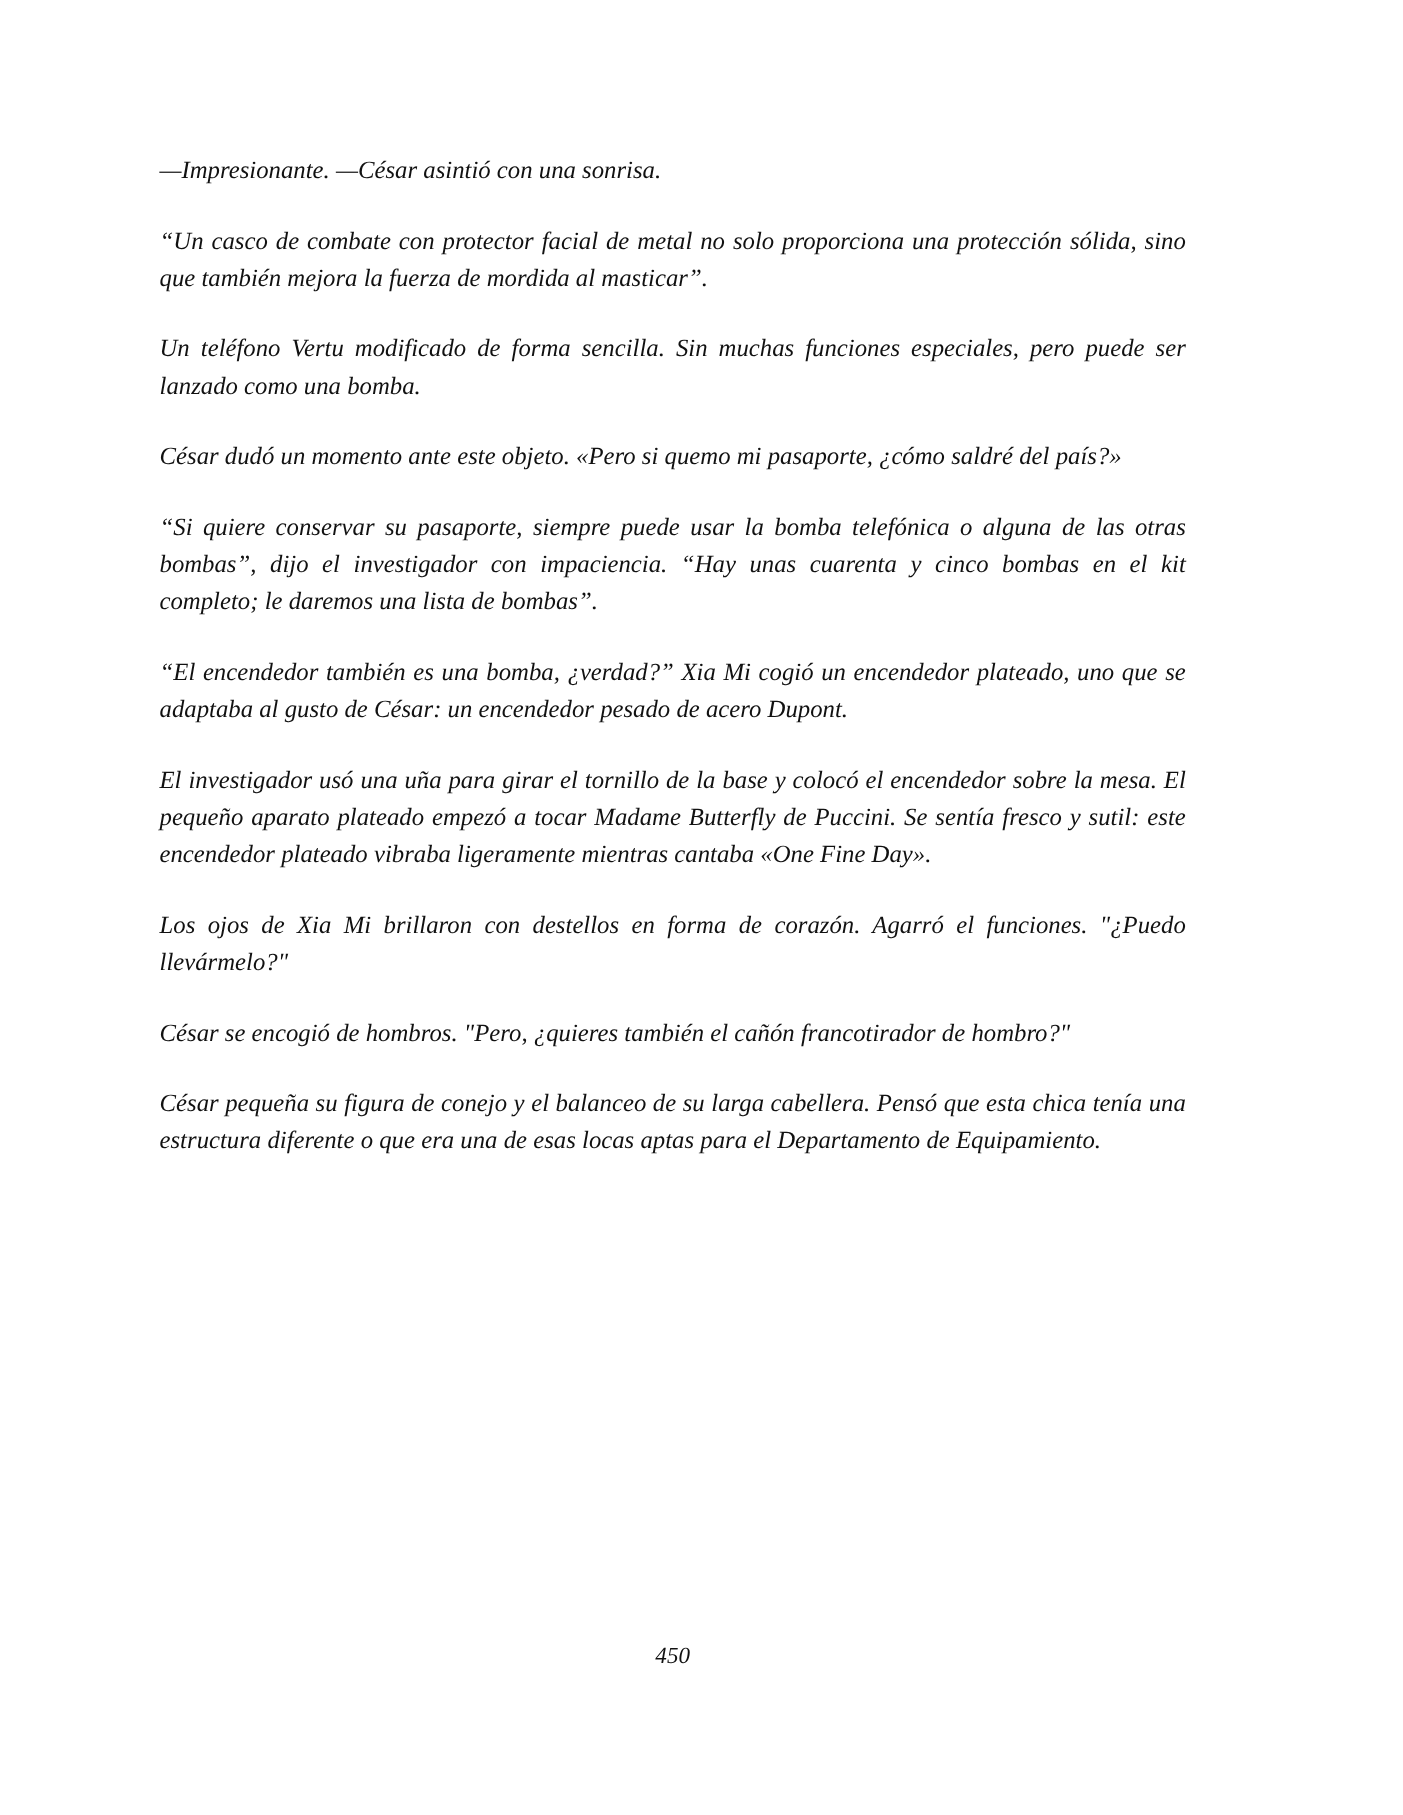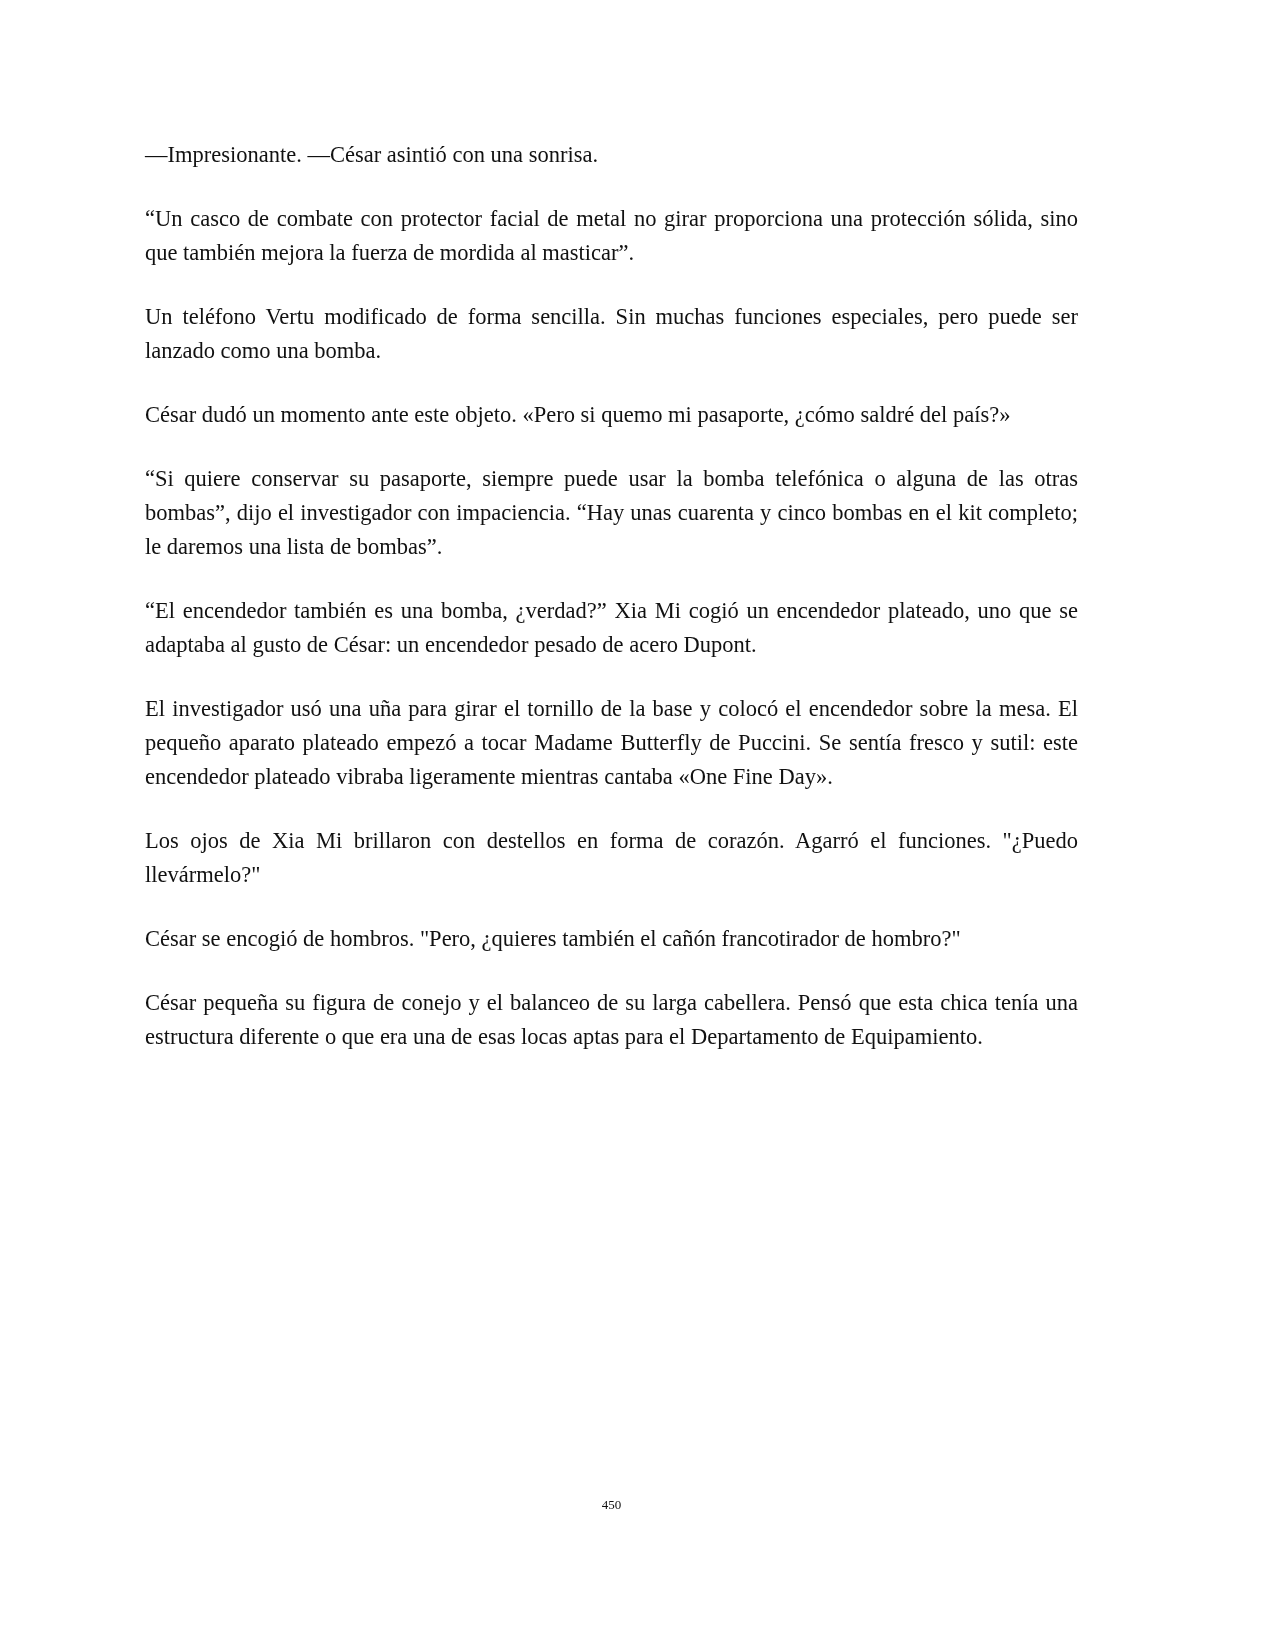--- a/index.html
+++ b/index.html
@@ -14,51 +14,52 @@
     font-family: "Liberation Serif", serif;
     color: #111111;
   }
   .page {
     position: absolute;
     top: 0;
     left: 0;
     width: 1275px;
     height: 1650px;
     background: #ffffff;
+    font-style: italic;
   }
   .text-block {
     position: absolute;
     top: 138px;
     left: 145px;
     width: 933px;
   }
   .text-block p {
     margin: 0 0 30px 0;
     font-size: 22.5px;
     line-height: 34px;
     text-align: justify;
     text-justify: inter-word;
   }
   .page-number {
     position: absolute;
     top: 1492px;
     left: 145px;
     width: 933px;
     text-align: center;
-    font-size: 13px;
+    font-size: 21px;
     line-height: 26px;
   }
 </style>
 </head>
 <body>
 
 <div class="page">
   <div class="text-block">
     <p>—Impresionante. —César asintió con una sonrisa.</p>
-    <p>“Un casco de combate con protector facial de metal no girar proporciona una protección sólida, sino que también mejora la fuerza de mordida al masticar”.</p>
+    <p>“Un casco de combate con protector facial de metal no solo proporciona una protección sólida, sino que también mejora la fuerza de mordida al masticar”.</p>
     <p>Un teléfono Vertu modificado de forma sencilla. Sin muchas funciones especiales, pero puede ser lanzado como una bomba.</p>
     <p>César dudó un momento ante este objeto. «Pero si quemo mi pasaporte, ¿cómo saldré del país?»</p>
     <p>“Si quiere conservar su pasaporte, siempre puede usar la bomba telefónica o alguna de las otras bombas”, dijo el investigador con impaciencia. “Hay unas cuarenta y cinco bombas en el kit completo; le daremos una lista de bombas”.</p>
     <p>“El encendedor también es una bomba, ¿verdad?” Xia Mi cogió un encendedor plateado, uno que se adaptaba al gusto de César: un encendedor pesado de acero Dupont.</p>
     <p>El investigador usó una uña para girar el tornillo de la base y colocó el encendedor sobre la mesa. El pequeño aparato plateado empezó a tocar Madame Butterfly de Puccini. Se sentía fresco y sutil: este encendedor plateado vibraba ligeramente mientras cantaba «One Fine Day».</p>
     <p>Los ojos de Xia Mi brillaron con destellos en forma de corazón. Agarró el funciones. "¿Puedo llevármelo?"</p>
     <p>César se encogió de hombros. "Pero, ¿quieres también el cañón francotirador de hombro?"</p>
     <p>César pequeña su figura de conejo y el balanceo de su larga cabellera. Pensó que esta chica tenía una estructura diferente o que era una de esas locas aptas para el Departamento de Equipamiento.</p>
   </div>
   <div class="page-number">450</div>

